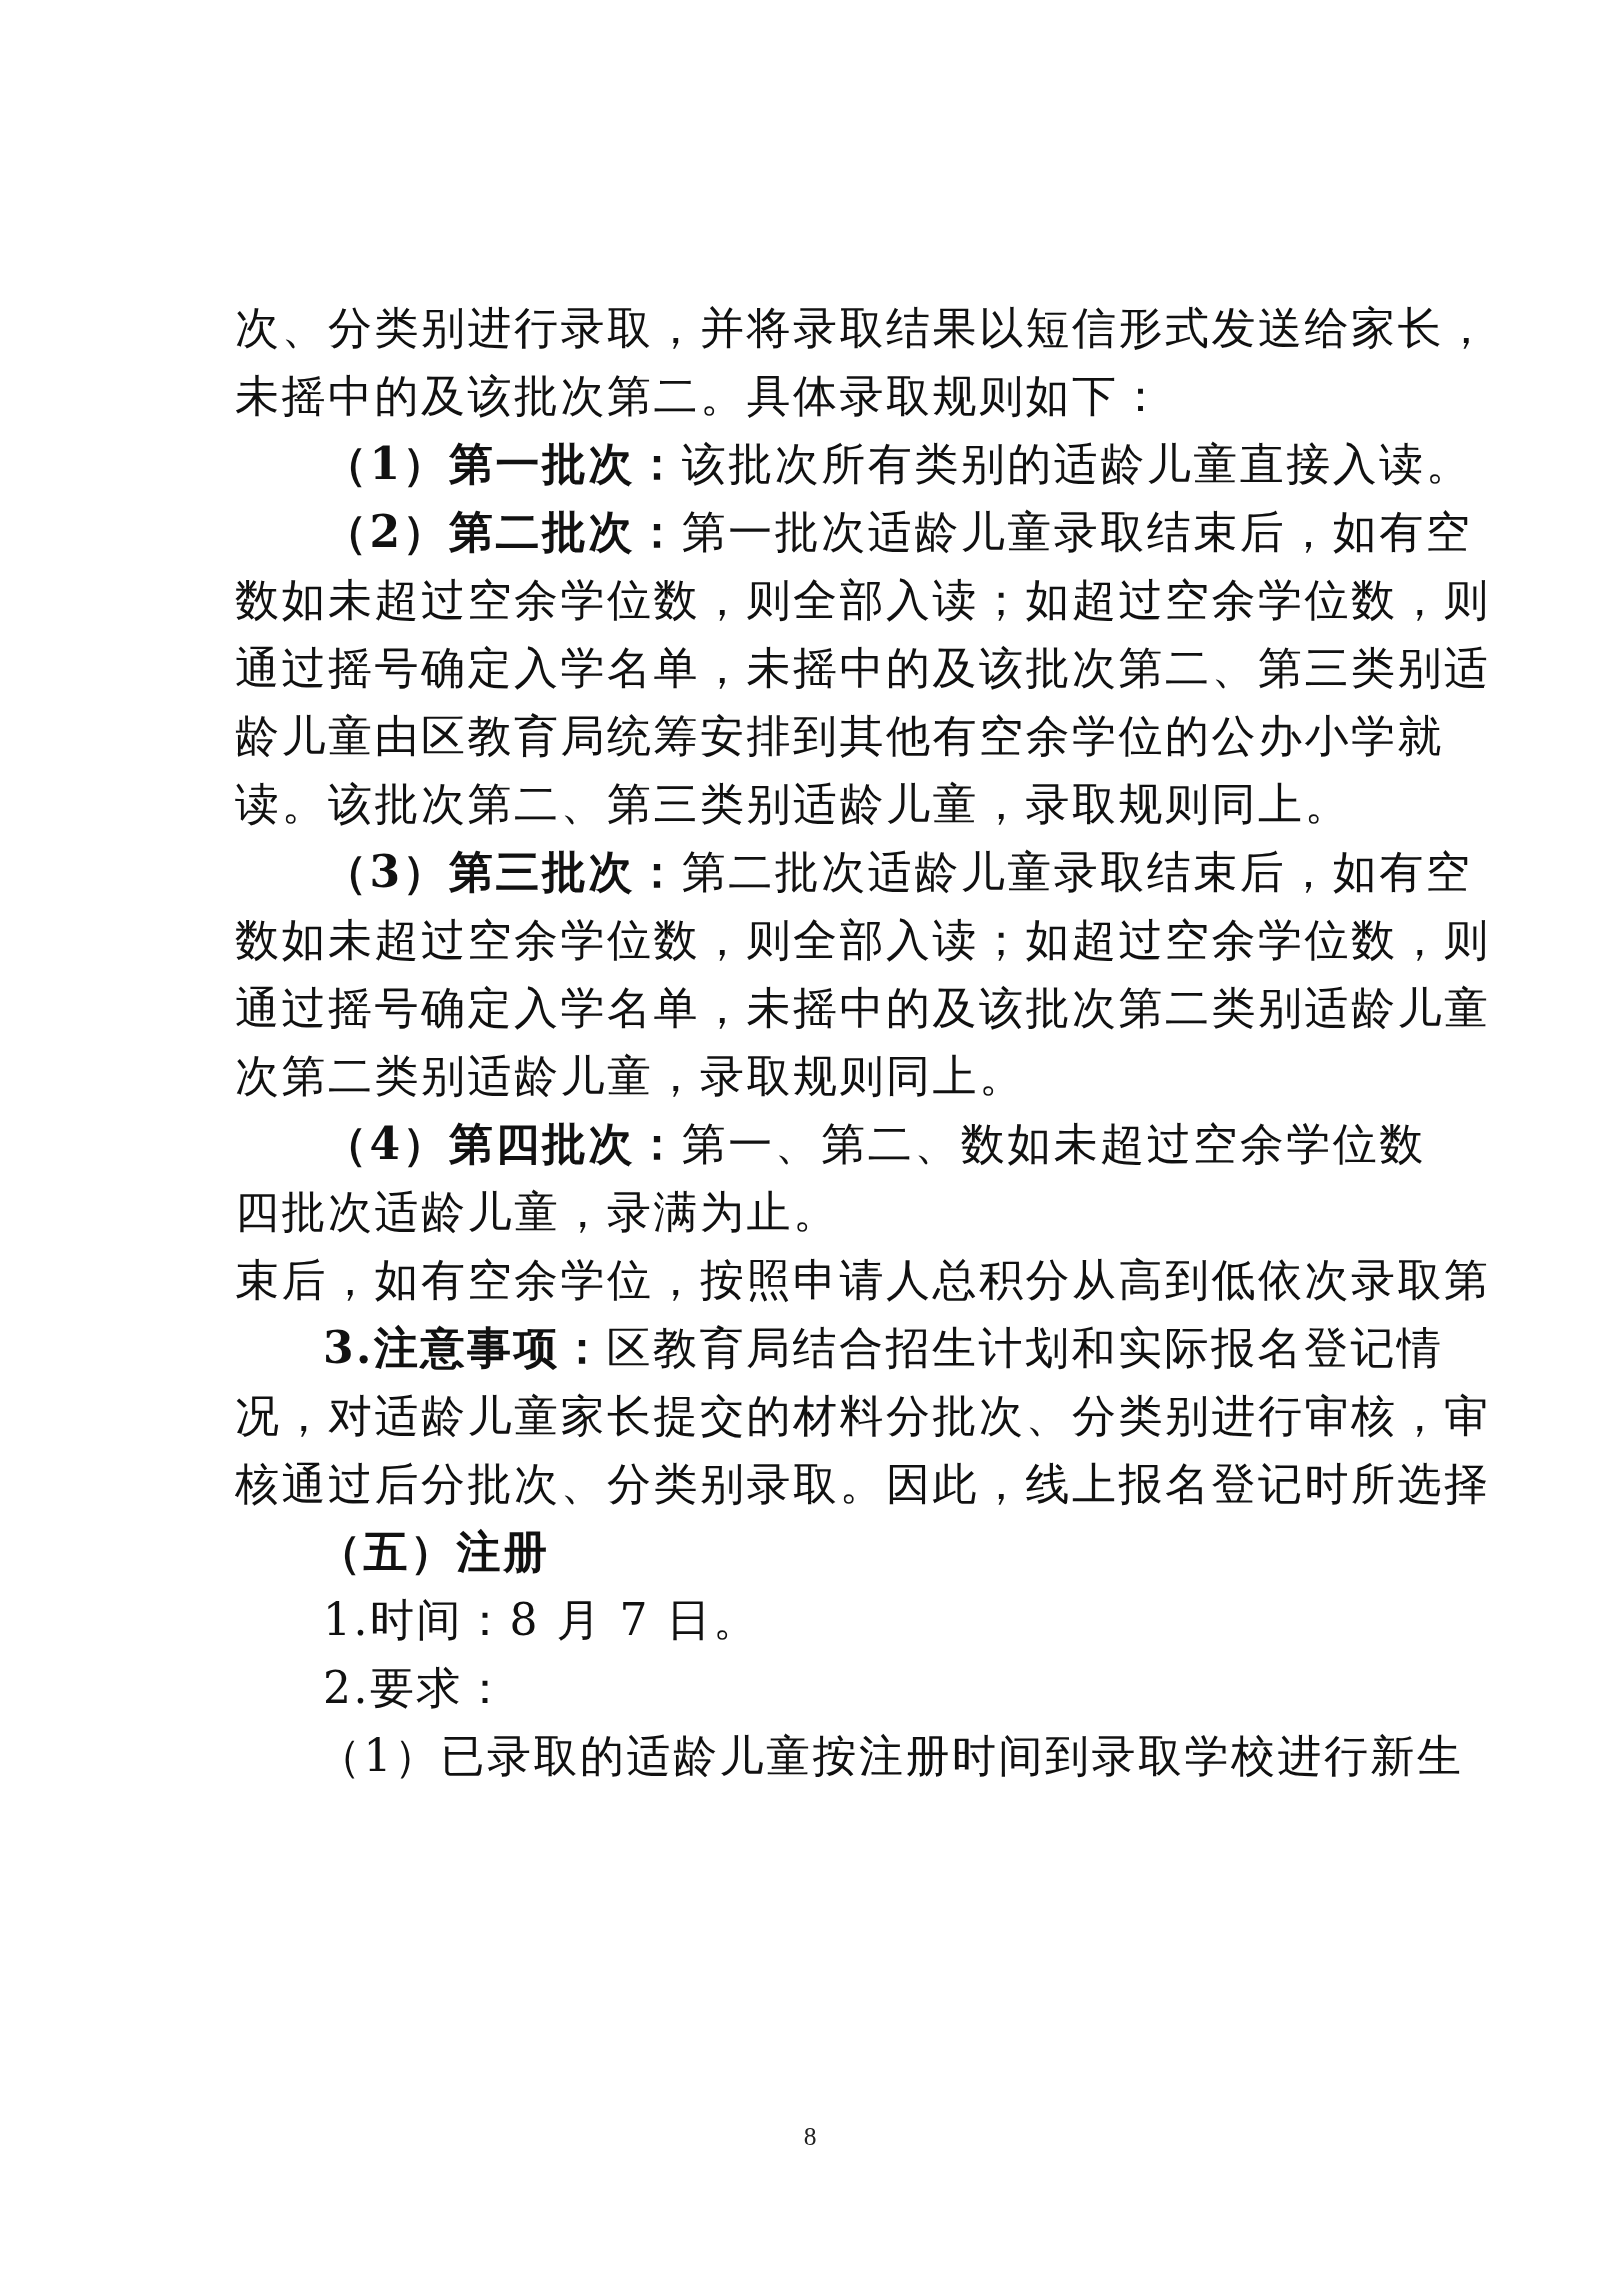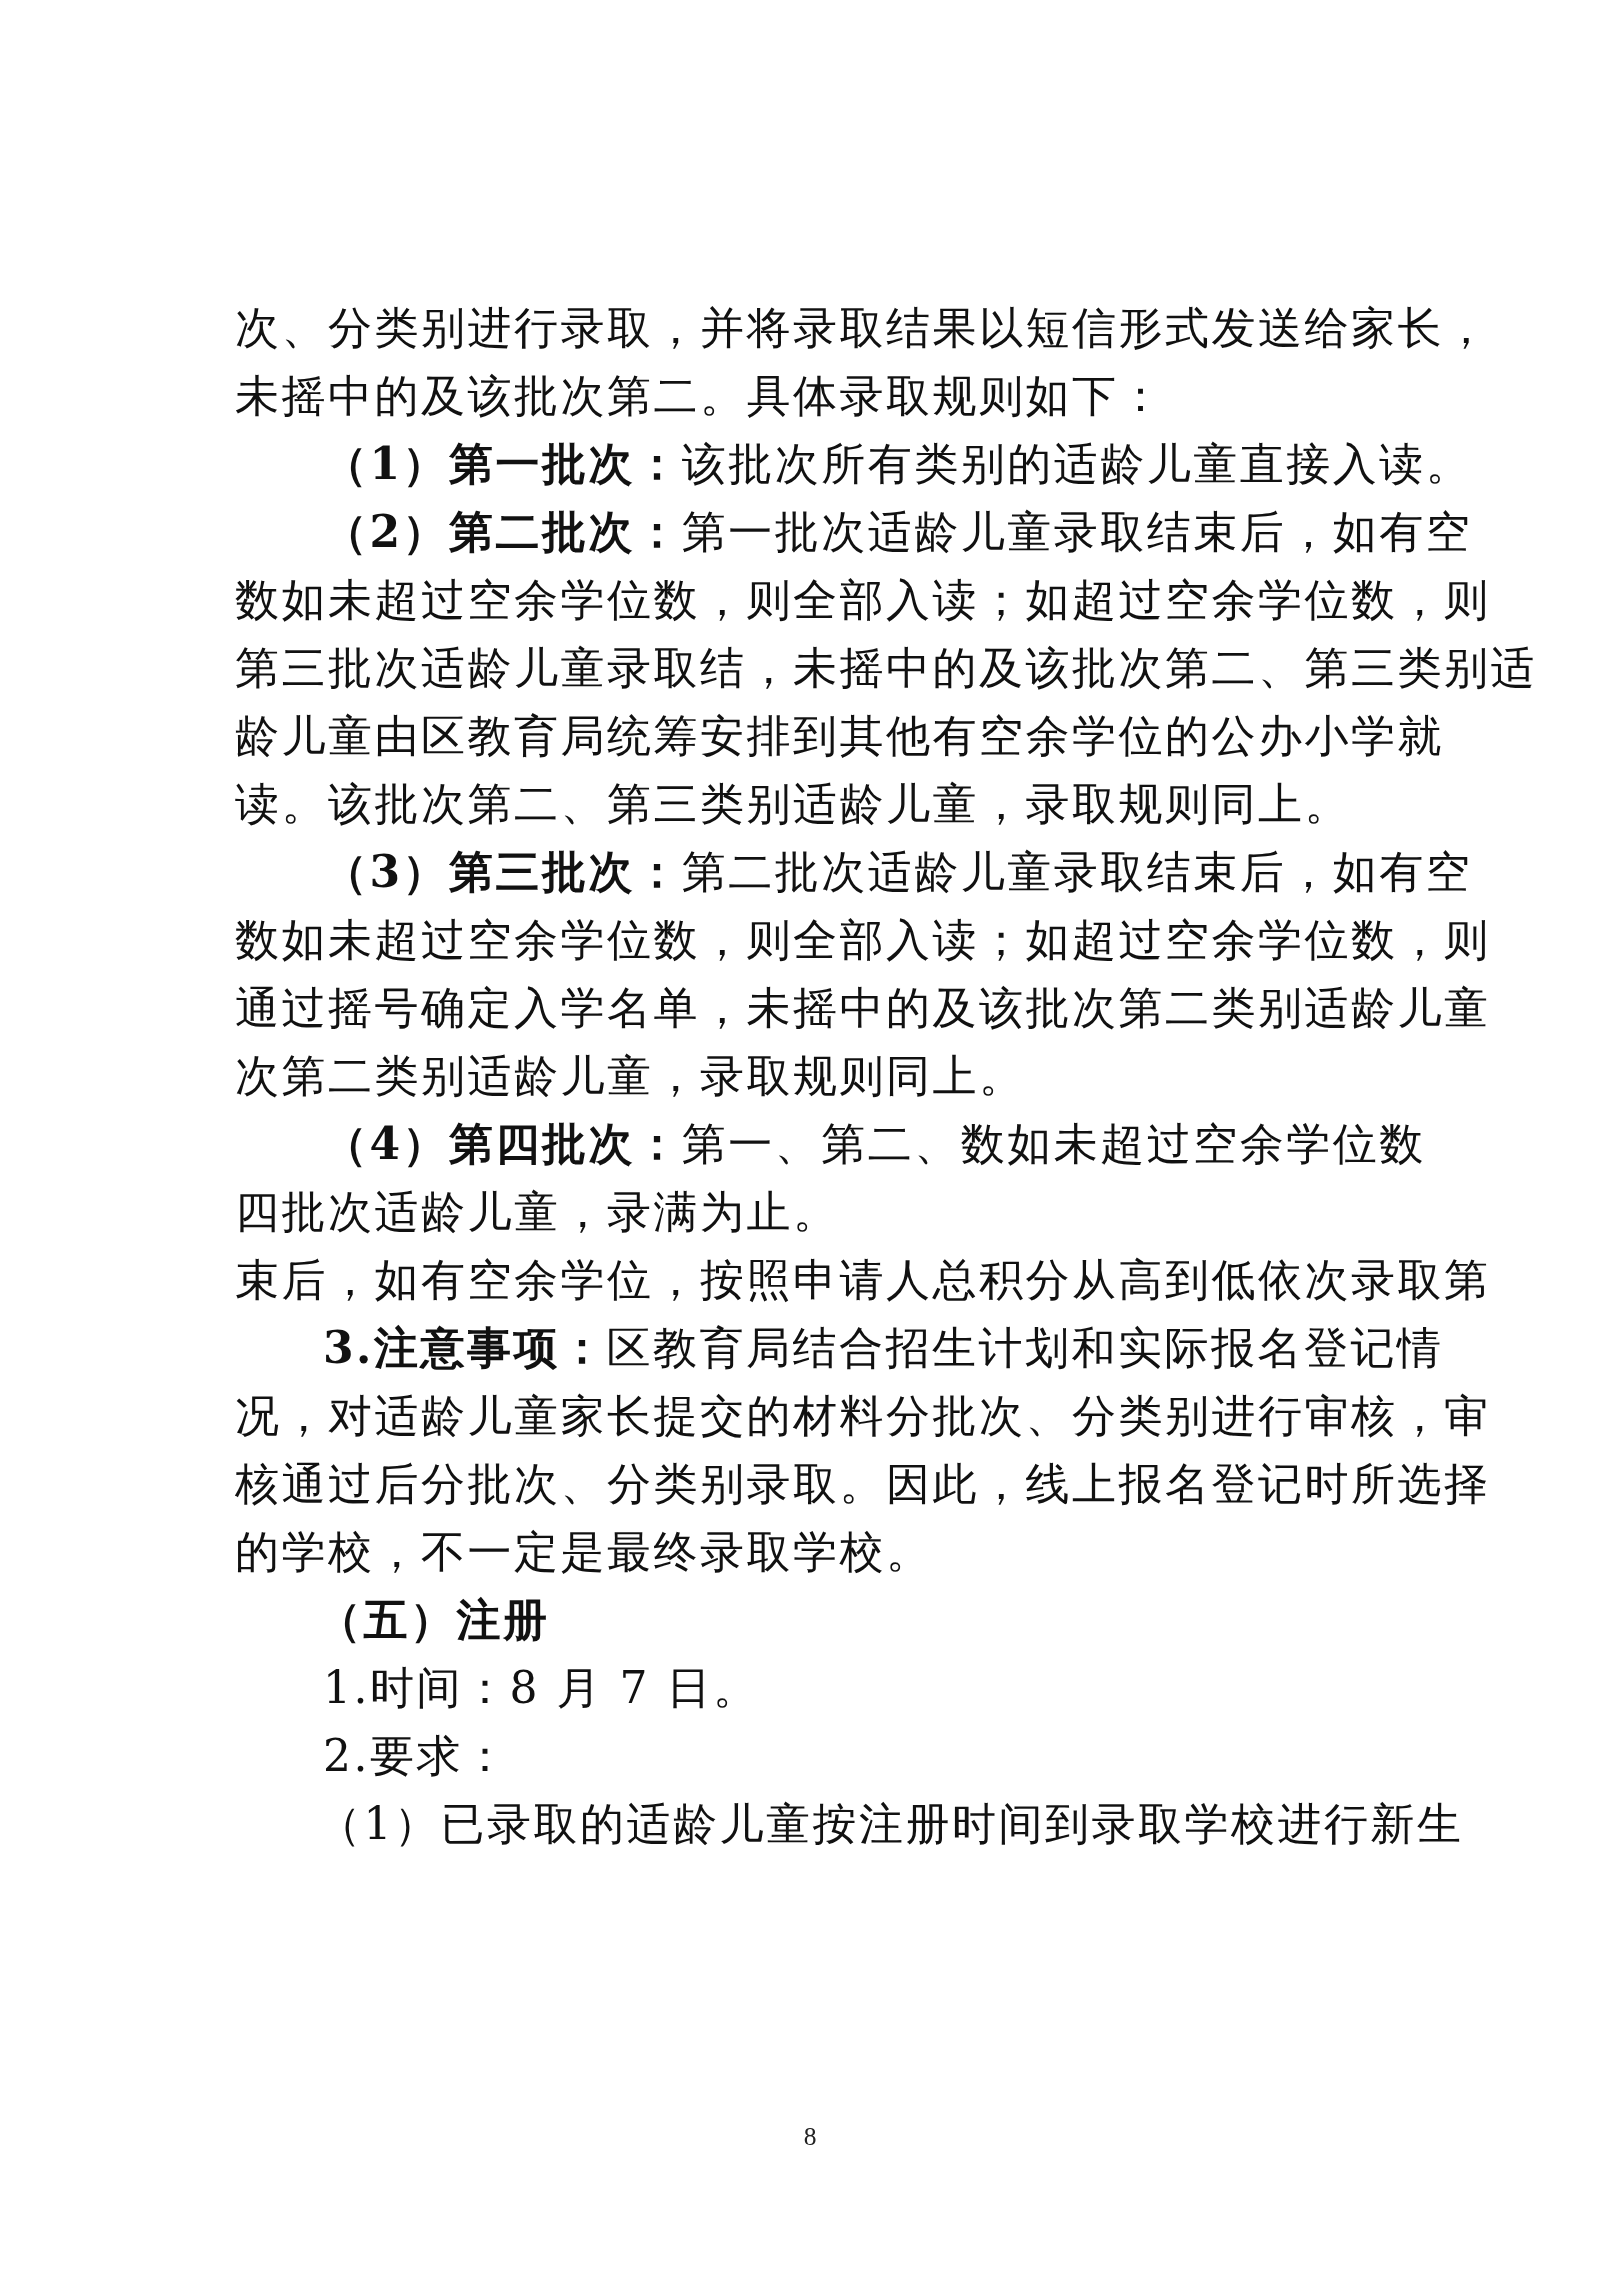--- a/index.html
+++ b/index.html
@@ -59,34 +59,33 @@
 </head>
 <body>
 
 <div class="page">
   <div class="content">
     <div class="line"><span>次、分类别进行录取，并将录取结果以短信形式发送给家长，</span></div>
     <div class="line"><span>未摇中的及该批次第二。具体录取规则如下：</span></div>
     <div class="line indent"><span class="bold">（1）第一批次：</span><span>该批次所有类别的适龄儿童直接入读。</span></div>
     <div class="line indent"><span class="bold">（2）第二批次：</span><span>第一批次适龄儿童录取结束后，如有空</span></div>
     <div class="line"><span>数如未超过空余学位数，则全部入读；如超过空余学位数，则</span></div>
-    <div class="line"><span>第三批次适龄儿童录取结，未摇中的及该批次第二、第三类别适</span></div>
+    <div class="line"><span>通过摇号确定入学名单，未摇中的及该批次第二、第三类别适</span></div>
     <div class="line"><span>龄儿童由区教育局统筹安排到其他有空余学位的公办小学就</span></div>
     <div class="line"><span>读。该批次第二、第三类别适龄儿童，录取规则同上。</span></div>
     <div class="line indent"><span class="bold">（3）第三批次：</span><span>第二批次适龄儿童录取结束后，如有空</span></div>
     <div class="line"><span>数如未超过空余学位数，则全部入读；如超过空余学位数，则</span></div>
     <div class="line"><span>通过摇号确定入学名单，未摇中的及该批次第二类别适龄儿童</span></div>
     <div class="line"><span>次第二类别适龄儿童，录取规则同上。</span></div>
     <div class="line indent"><span class="bold">（4）第四批次：</span><span>第一、第二、数如未超过空余学位数</span></div>
     <div class="line"><span>四批次适龄儿童，录满为止。</span></div>
     <div class="line"><span>束后，如有空余学位，按照申请人总积分从高到低依次录取第</span></div>
     <div class="line indent"><span class="bold">3.注意事项：</span><span>区教育局结合招生计划和实际报名登记情</span></div>
     <div class="line"><span>况，对适龄儿童家长提交的材料分批次、分类别进行审核，审</span></div>
     <div class="line"><span>核通过后分批次、分类别录取。因此，线上报名登记时所选择</span></div>
-    <div class="line"><span>的学校，不一定是最终录取学校。</span></div>
     <div class="line indent-small"><span class="bold">（五）注册</span></div>
     <div class="line indent"><span>1.时间：8 月 7 日。</span></div>
     <div class="line indent"><span>2.要求：</span></div>
     <div class="line indent-small"><span>（1）已录取的适龄儿童按注册时间到录取学校进行新生</span></div>
   </div>
 
   <div class="page-number">8</div>
 </div>
 
 

